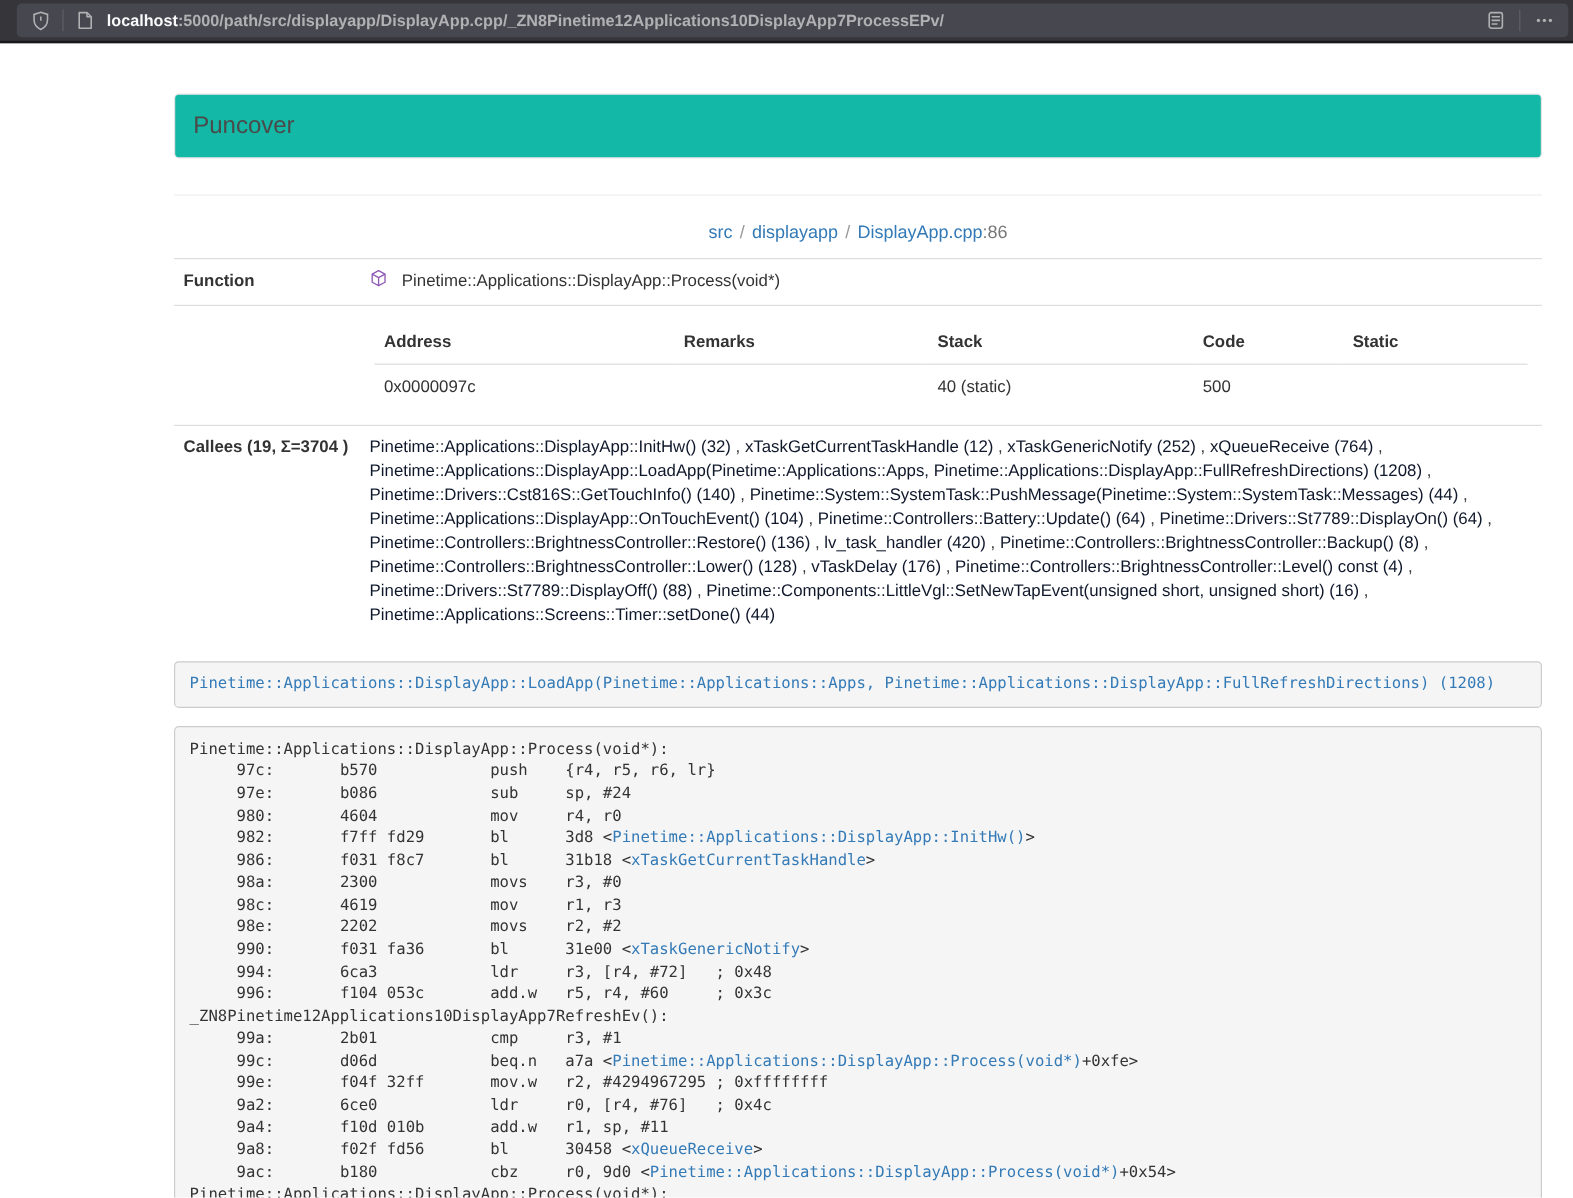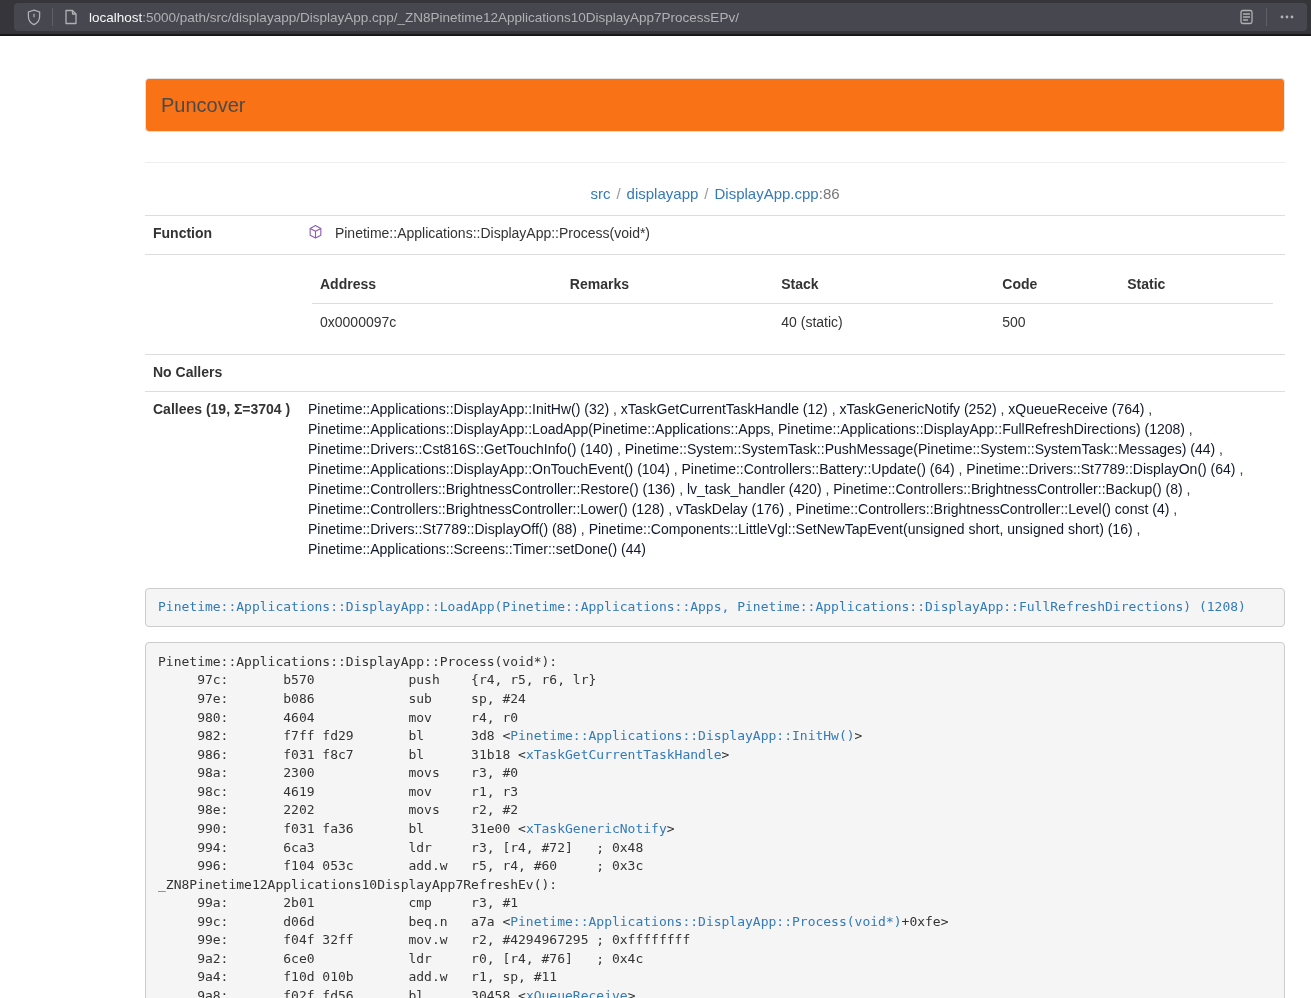--- a/index.html
+++ b/index.html
@@ -10,38 +10,39 @@
     font-family: "Liberation Sans", sans-serif;
     font-size: 14px; color: #333;
   }
 
   
   .toolbar {
     height: 36px; background: #35353a;
     border-bottom: 2px solid #18181b;
     display: flex; align-items: center;
     padding: 0 4px 0 14px;
+    font-weight: bold;
   }
   .urlbar {
     flex: 1; height: 28px; background: #474750;
     border-radius: 4px;
     display: flex; align-items: center;
     padding: 0 10px; gap: 8px;
   }
   .urlbar .vsep { width: 1px; height: 18px; background: #5f5f66; }
   .url-text { font-size: 13.5px; color: #b1b1b3; white-space: nowrap; overflow: hidden; }
   .url-text .host { color: #f9f9fa; }
   .right-icons { margin-left: auto; display: flex; align-items: center; gap: 10px; }
   .tb-icon { display: inline-flex; align-items: center; justify-content: center; width: 20px; height: 20px; }
 
   
   .container { margin: 42px 26px 0 145px; width: 1140px; }
 
   .well {
-    background: #f97316; border: 1px solid #e3e3e3; border-radius: 4px;
+    background: #14b8a6; border: 1px solid #e3e3e3; border-radius: 4px;
     padding: 15px; margin-bottom: 30px;
   }
   .well .title { font-size: 20px; line-height: 22px; color: #4a4a4a; }
 
   hr.divider { border: 0; border-top: 1px solid #eee; margin: 0 0 22px 0; }
 
   .breadcrumb { margin-bottom: 13px; font-size: 15px; text-align: center; }
   .breadcrumb a { color: #337ab7; text-decoration: none; }
   .breadcrumb .sep { color: #999; margin: 0 6px; }
   .breadcrumb .suffix { color: #777; }
@@ -171,24 +172,20 @@
                 <td></td>
                 <td>40 (static)</td>
                 <td>500</td>
                 <td></td>
               </tr>
             </tbody>
           </table>
         </td>
       </tr>
       <tr>
-        <th>No Callers</th>
-        <td></td>
-      </tr>
-      <tr>
         <th>Callees (19, Σ=3704 )</th>
         <td class="callees-cell"><a href="#">Pinetime::Applications::DisplayApp::InitHw() (32)</a> , <a href="#">xTaskGetCurrentTaskHandle (12)</a> , <a href="#">xTaskGenericNotify (252)</a> , <a href="#">xQueueReceive (764)</a> , <a href="#">Pinetime::Applications::DisplayApp::LoadApp(Pinetime::Applications::Apps, Pinetime::Applications::DisplayApp::FullRefreshDirections) (1208)</a> , <a href="#">Pinetime::Drivers::Cst816S::GetTouchInfo() (140)</a> , <a href="#">Pinetime::System::SystemTask::PushMessage(Pinetime::System::SystemTask::Messages) (44)</a> , <a href="#">Pinetime::Applications::DisplayApp::OnTouchEvent() (104)</a> , <a href="#">Pinetime::Controllers::Battery::Update() (64)</a> , <a href="#">Pinetime::Drivers::St7789::DisplayOn() (64)</a> , <a href="#">Pinetime::Controllers::BrightnessController::Restore() (136)</a> , <a href="#">lv_task_handler (420)</a> , <a href="#">Pinetime::Controllers::BrightnessController::Backup() (8)</a> , <a href="#">Pinetime::Controllers::BrightnessController::Lower() (128)</a> , <a href="#">vTaskDelay (176)</a> , <a href="#">Pinetime::Controllers::BrightnessController::Level() const (4)</a> , <a href="#">Pinetime::Drivers::St7789::DisplayOff() (88)</a> , <a href="#">Pinetime::Components::LittleVgl::SetNewTapEvent(unsigned short, unsigned short) (16)</a> , <a href="#">Pinetime::Applications::Screens::Timer::setDone() (44)</a></td>
       </tr>
     </tbody>
   </table>
 
   <pre class="codebox"><a href="#">Pinetime::Applications::DisplayApp::LoadApp(Pinetime::Applications::Apps, Pinetime::Applications::DisplayApp::FullRefreshDirections) (1208)</a></pre>
 
   <pre class="codebox">Pinetime::Applications::DisplayApp::Process(void*):
      97c:	b570      	push	{r4, r5, r6, lr}

